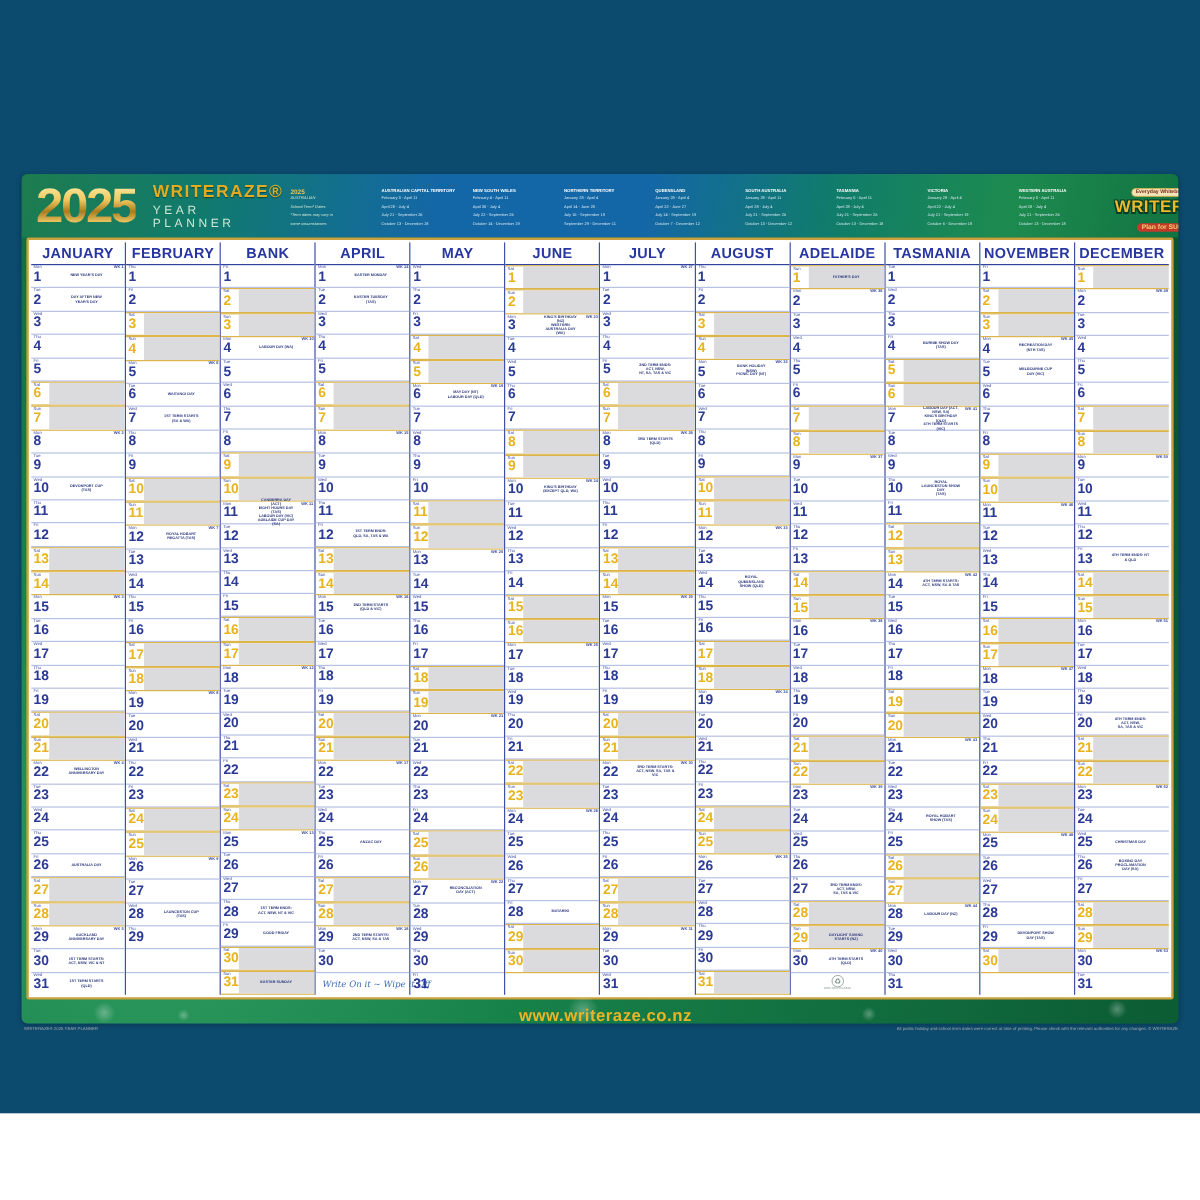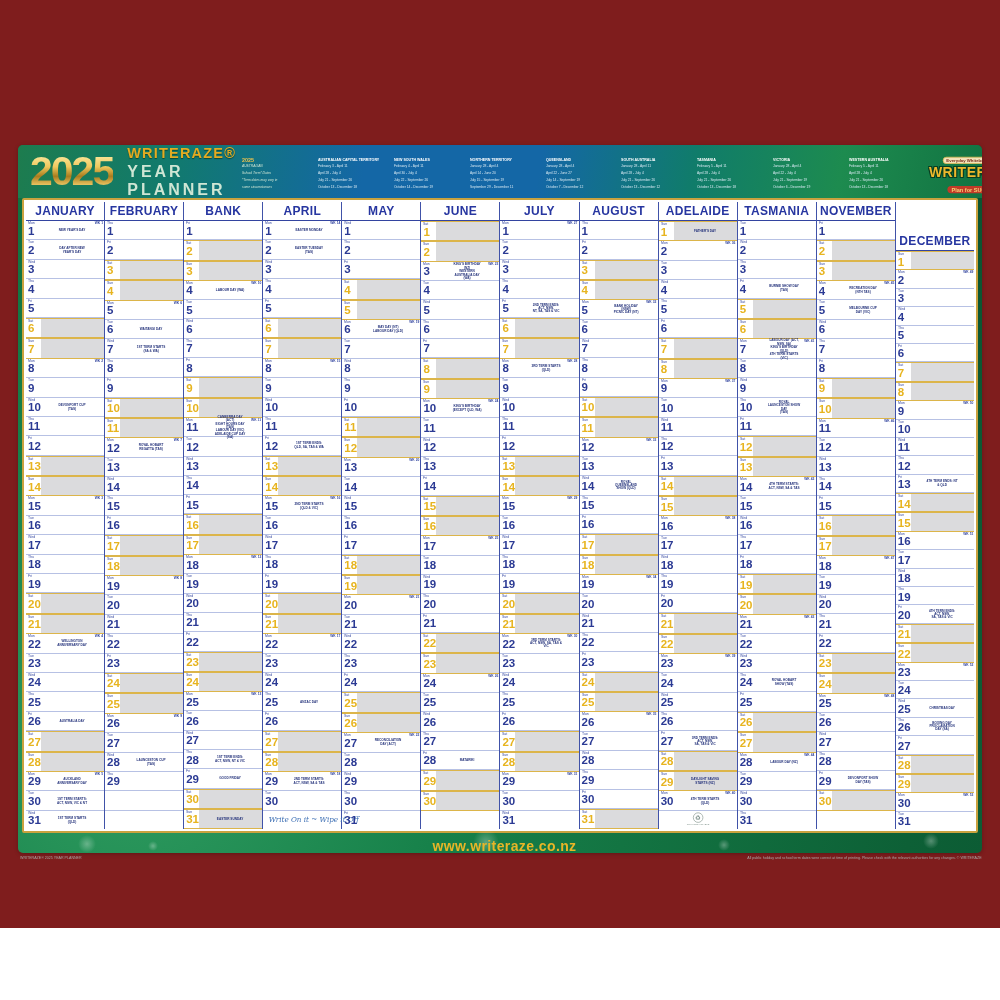--- a/index.html
+++ b/index.html
@@ -1,51 +1,51 @@
 <!DOCTYPE html>
 <html><head>
 <meta charset="utf-8">
 <style>
   html,body{margin:0;padding:0;background:#ffffff;}
   *{box-sizing:border-box;font-family:"Liberation Sans",sans-serif;}
-  .page{position:relative;width:1000px;height:928px;background:#7f1d1d;overflow:hidden;}
+  .page{position:relative;width:1000px;height:928px;background:#0c4a6e;overflow:hidden;}
 
   .planner{position:absolute;left:18px;top:145px;width:964px;height:708px;border-radius:5px;overflow:hidden;
     background:radial-gradient(circle at 12% 85%, #2f9c60 0%, #17814a 30%, #0d6036 75%, #0a5230 100%);
     box-shadow:0 1px 4px rgba(0,0,0,.25);}
 
   
   .hdr{position:absolute;left:0;top:0;right:0;height:53px;display:flex;align-items:center;
     background:linear-gradient(100deg,#1d7c4e 0%,#117a6d 16%,#1467a6 36%,#1467a6 54%,#107c6a 70%,#1d8b4f 85%,#127342 100%);}
   .year{margin-left:12px;font-size:41px;font-weight:800;letter-spacing:-2px;line-height:1;
     background:linear-gradient(180deg,#fdf0b0 0%,#f0c95e 38%,#a97c1e 62%,#eec865 85%,#8a6414 100%);
     -webkit-background-clip:text;background-clip:text;color:transparent;transform:scaleY(.98);}
   .brandcol{margin-left:14px;width:128px;}
   .brand{color:#e2ab22;font-weight:800;font-size:14.5px;letter-spacing:1.2px;text-shadow:0 1px 1px rgba(0,40,20,.6);}
-  .subtitle{color:#cfe6d4;font-size:16px;letter-spacing:3px;margin-top:2px;font-weight:bold;}
+  .subtitle{color:#cfe6d4;font-size:10px;letter-spacing:3px;margin-top:2px;}
   .terms{flex:1;display:flex;margin:0 6px;align-items:flex-start;gap:2px;}
   .state{flex:1;min-width:0;padding-top:6px;}
   .sname{font-size:6px;line-height:6px;font-weight:bold;color:#ffffff;white-space:nowrap;transform:scale(.6);transform-origin:0 0;}
   .tl{font-size:6px;line-height:7px;color:#d7e9f2;white-space:nowrap;transform:scale(.55);transform-origin:0 0;}
   .state.info .sname{color:#eec34d;font-size:9px;}
   .state.info .tl{color:#cfe6d4;font-style:italic;}
   .badge{width:97px;margin-right:9px;text-align:center;}
   .badge-tag{display:inline-block;border:1px solid #dcb54a;border-radius:7px;background:#f2e3b8;color:#7c2f1d;
     font-size:6px;line-height:8px;font-weight:bold;padding:0 4px;white-space:nowrap;transform:scale(.72);transform-origin:50% 100%;}
   .badge-brand{color:#eeb92c;font-weight:800;font-size:14px;letter-spacing:.5px;line-height:14px;
     text-shadow:1px 1px 0 #073d22,-1px -1px 0 #073d22,1px -1px 0 #073d22,-1px 1px 0 #073d22;}
   .badge-slogan{display:inline-block;background:#c23a28;color:#f5d276;border-radius:6px;font-size:7px;line-height:9px;
     font-weight:bold;padding:0 5px;white-space:nowrap;transform:scale(.8);transform-origin:50% 0;}
 
   
   .gridwrap{position:absolute;left:4px;right:4px;top:53px;bottom:20px;background:#fff;
     border:2px solid #c9a23f;border-radius:2px;padding:2px;}
   .grid{display:flex;height:100%;}
   .month{flex:1;min-width:0;display:flex;flex-direction:column;border-right:1px solid #4052a8;}
-  .month:last-child{border-right:none;margin-top:30px;}
+  .month:last-child{border-right:none;}
   .mh{height:19px;line-height:19px;flex:none;text-align:center;font-weight:bold;font-size:12px;color:#2736a0;
     letter-spacing:.3px;border-bottom:1.5px solid #3344a0;white-space:nowrap;overflow:hidden;}
   .row{flex:1;position:relative;border-bottom:1px solid #b7c1e4;}
   .row:last-child{border-bottom:none;}
   .row.we{border-top:1px solid #dcb54a;border-bottom:1px solid #dcb54a;}
   .shade{position:absolute;left:15px;right:0;top:0;bottom:0;background:#dbdbdd;}
   .num{position:absolute;left:2px;top:4.5px;font-size:11.5px;font-weight:bold;color:#2b3a94;line-height:1;z-index:2;}
   .row.we .num{color:#e7b41f;}
   .dw{position:absolute;left:2px;top:1px;font-size:6px;line-height:5px;color:#3648a0;transform:scale(.58);transform-origin:0 0;z-index:2;}
   .wkn{position:absolute;right:1px;top:1px;font-size:6px;line-height:5px;font-weight:bold;color:#3648a0;

